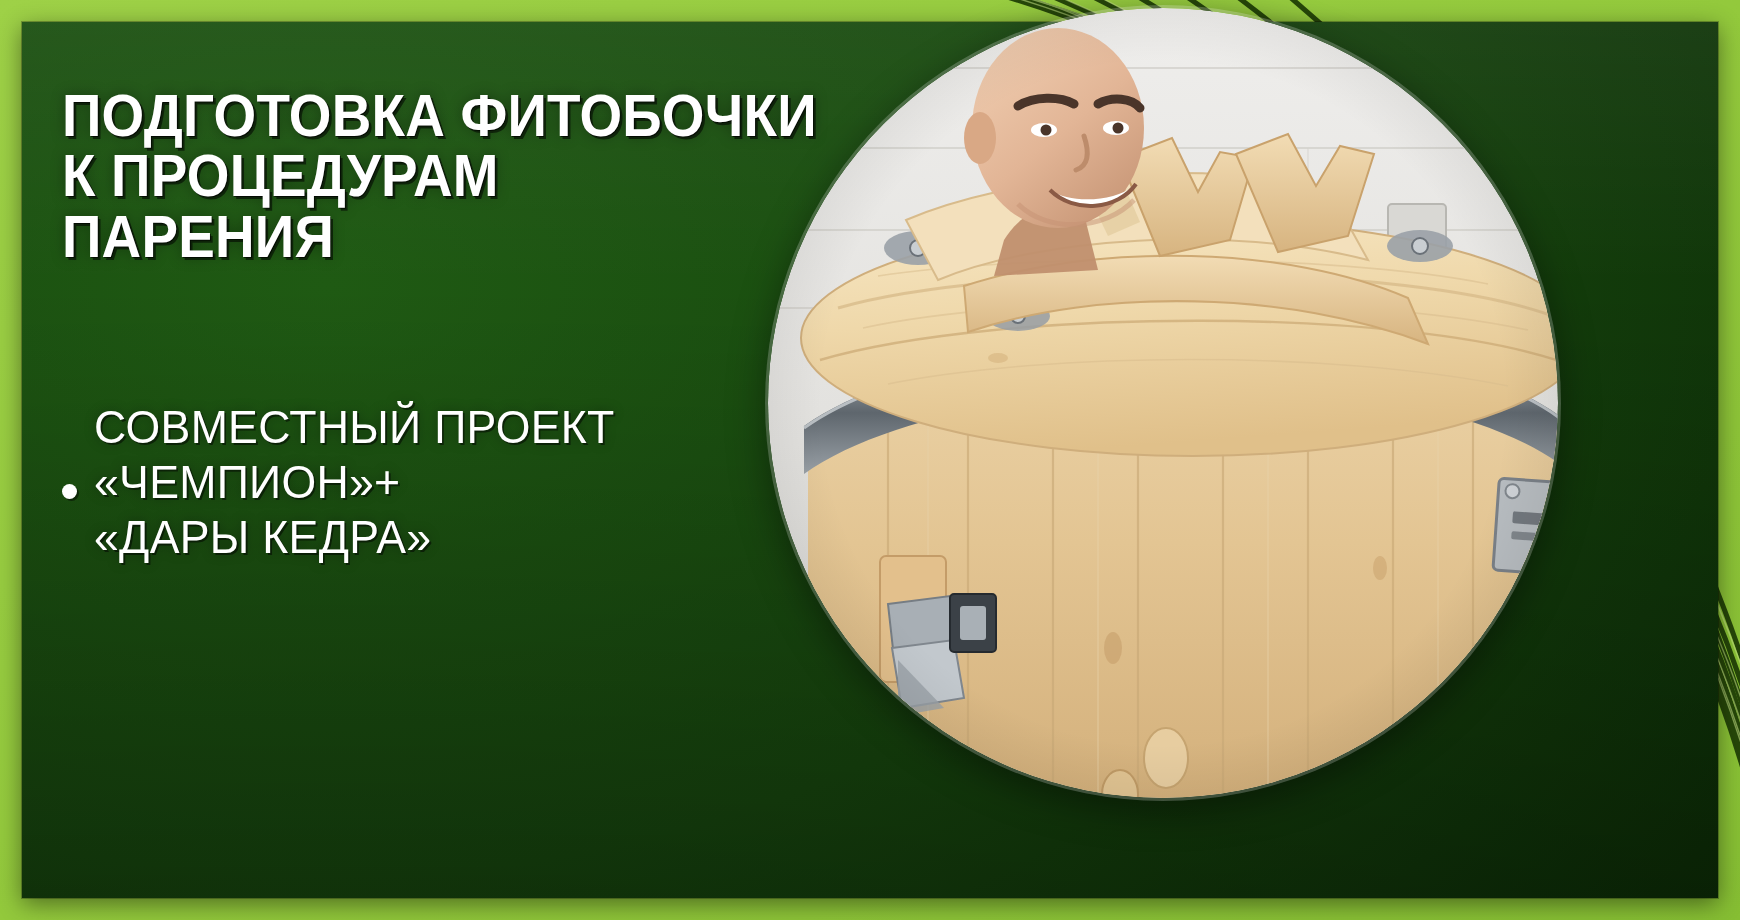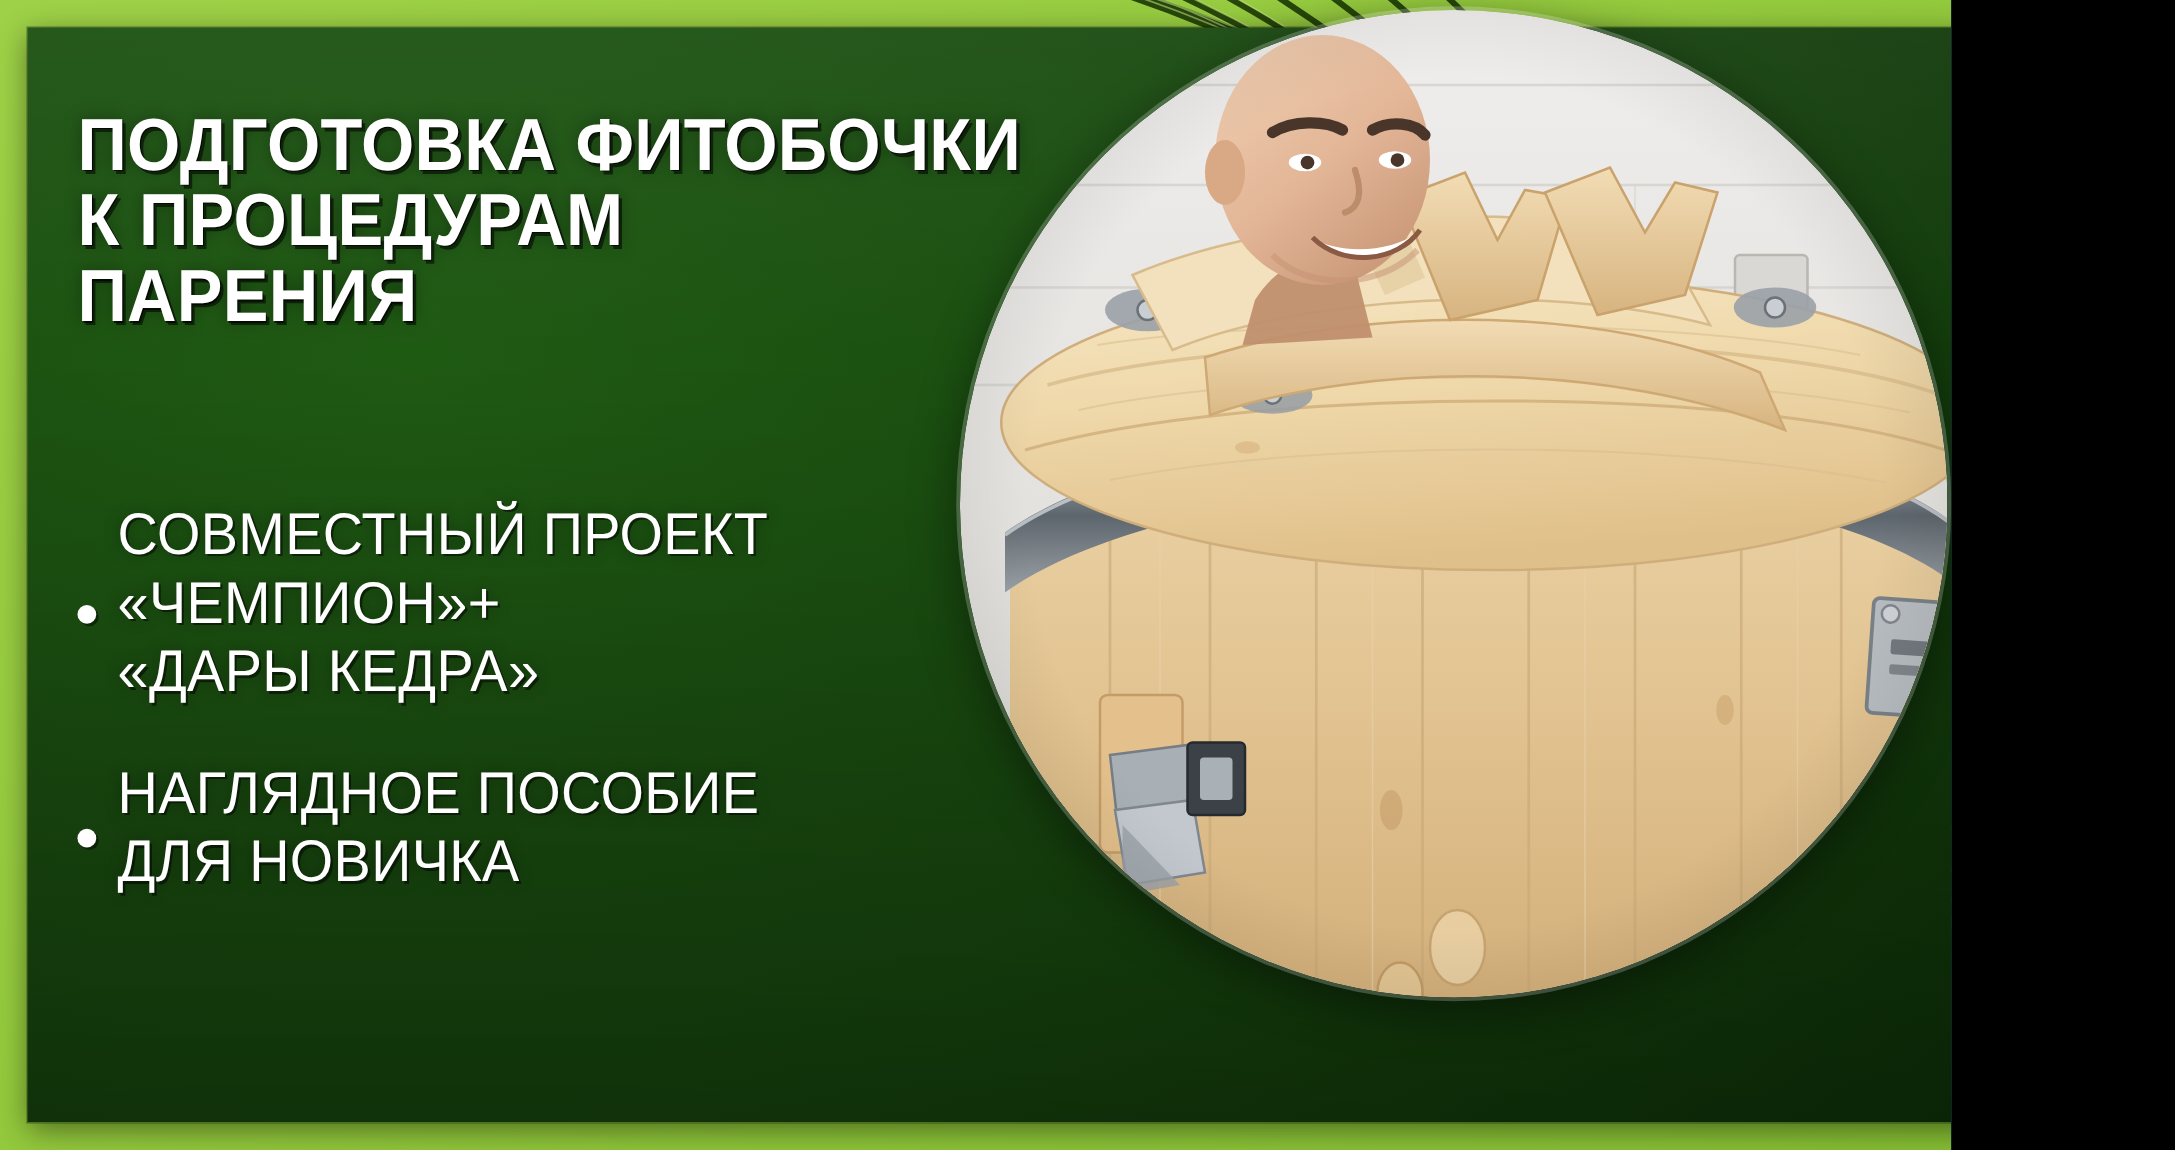--- a/index.html
+++ b/index.html
@@ -1,21 +1,21 @@
 <!DOCTYPE html>
 <html><head>
 <meta charset="utf-8">
 <title>Фитобочка — превью</title>
 <style>
   html,body{margin:0;padding:0;background:#000;}
   *{box-sizing:border-box;}
 
   #stage{
     position:relative;
-    width:1561px;height:920px;
+    width:1740px;height:920px;
     overflow:hidden;
     font-family:"Liberation Sans","DejaVu Sans",sans-serif;
     background:#1d4ed8;
   }
 
   
   .bg-green{
     position:absolute;inset:0;
     background:linear-gradient(105deg,#8CC63E 0%,#A2D045 35%,#9BCB3B 70%,#8FC437 100%);
   }
@@ -318,23 +318,16 @@
 
     <div class="bullet">
       <span class="dot"></span>
       <div class="btext">
         <span>СОВМЕСТНЫЙ ПРОЕКТ</span>
         <span>«ЧЕМПИОН»+</span>
         <span>«ДАРЫ КЕДРА»</span>
       </div>
     </div>
 
-    <div class="bullet">
-      <span class="dot"></span>
-      <div class="btext">
-        <span>НАГЛЯДНОЕ ПОСОБИЕ</span>
-        <span>ДЛЯ НОВИЧКА</span>
-      </div>
-    </div>
 
   </div>
 
 </div>
 
 </body></html>

